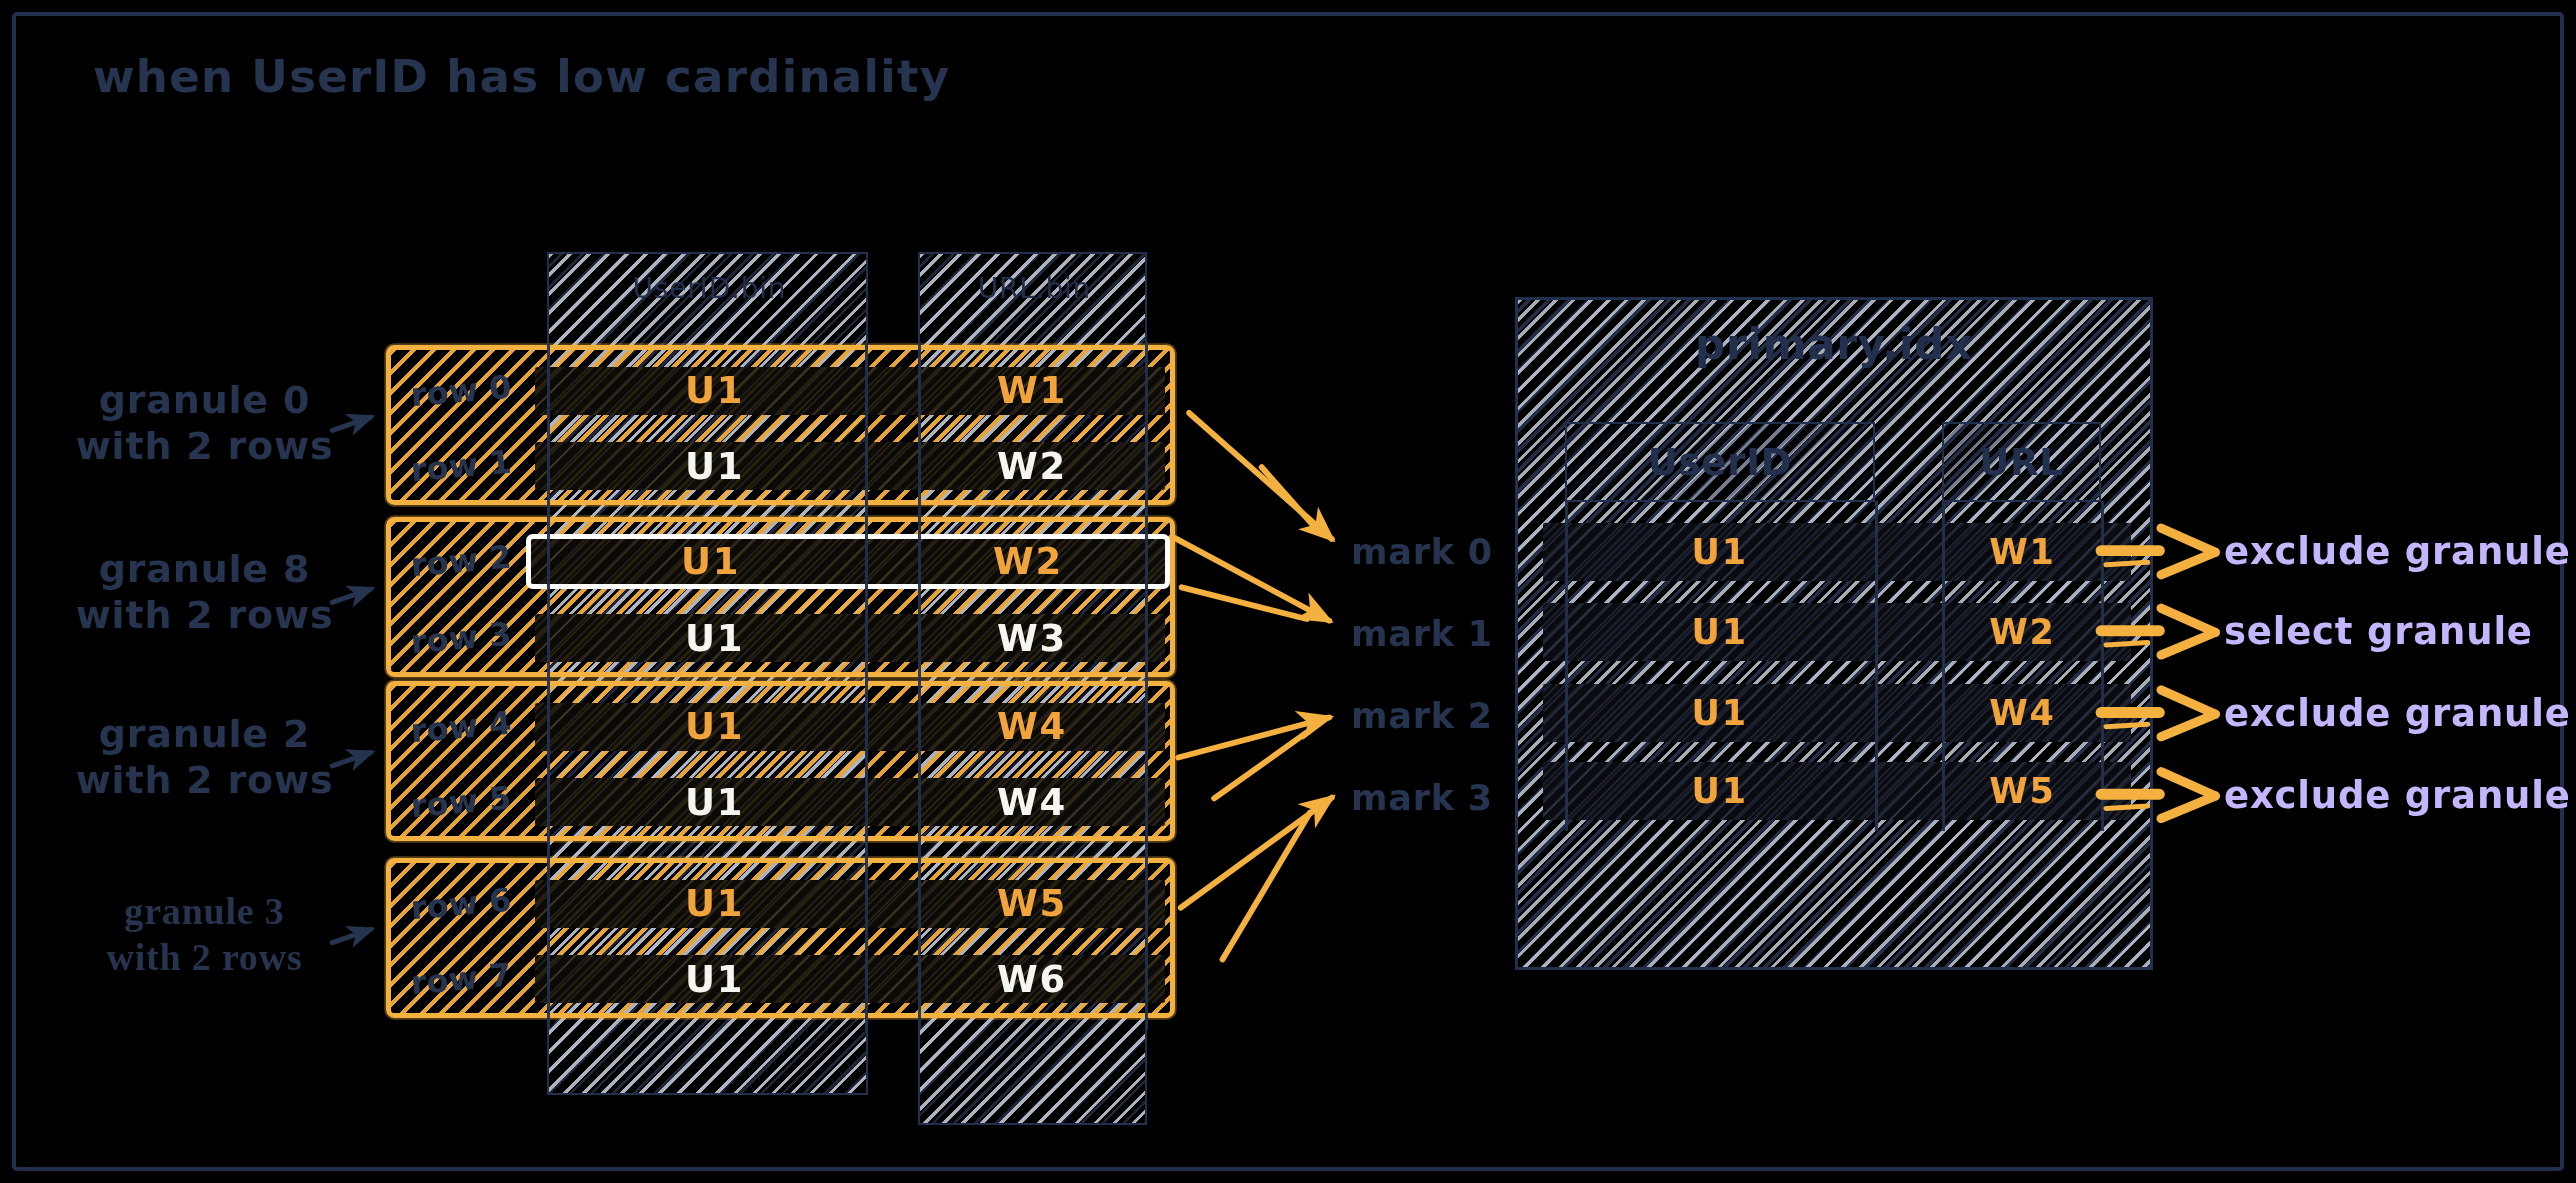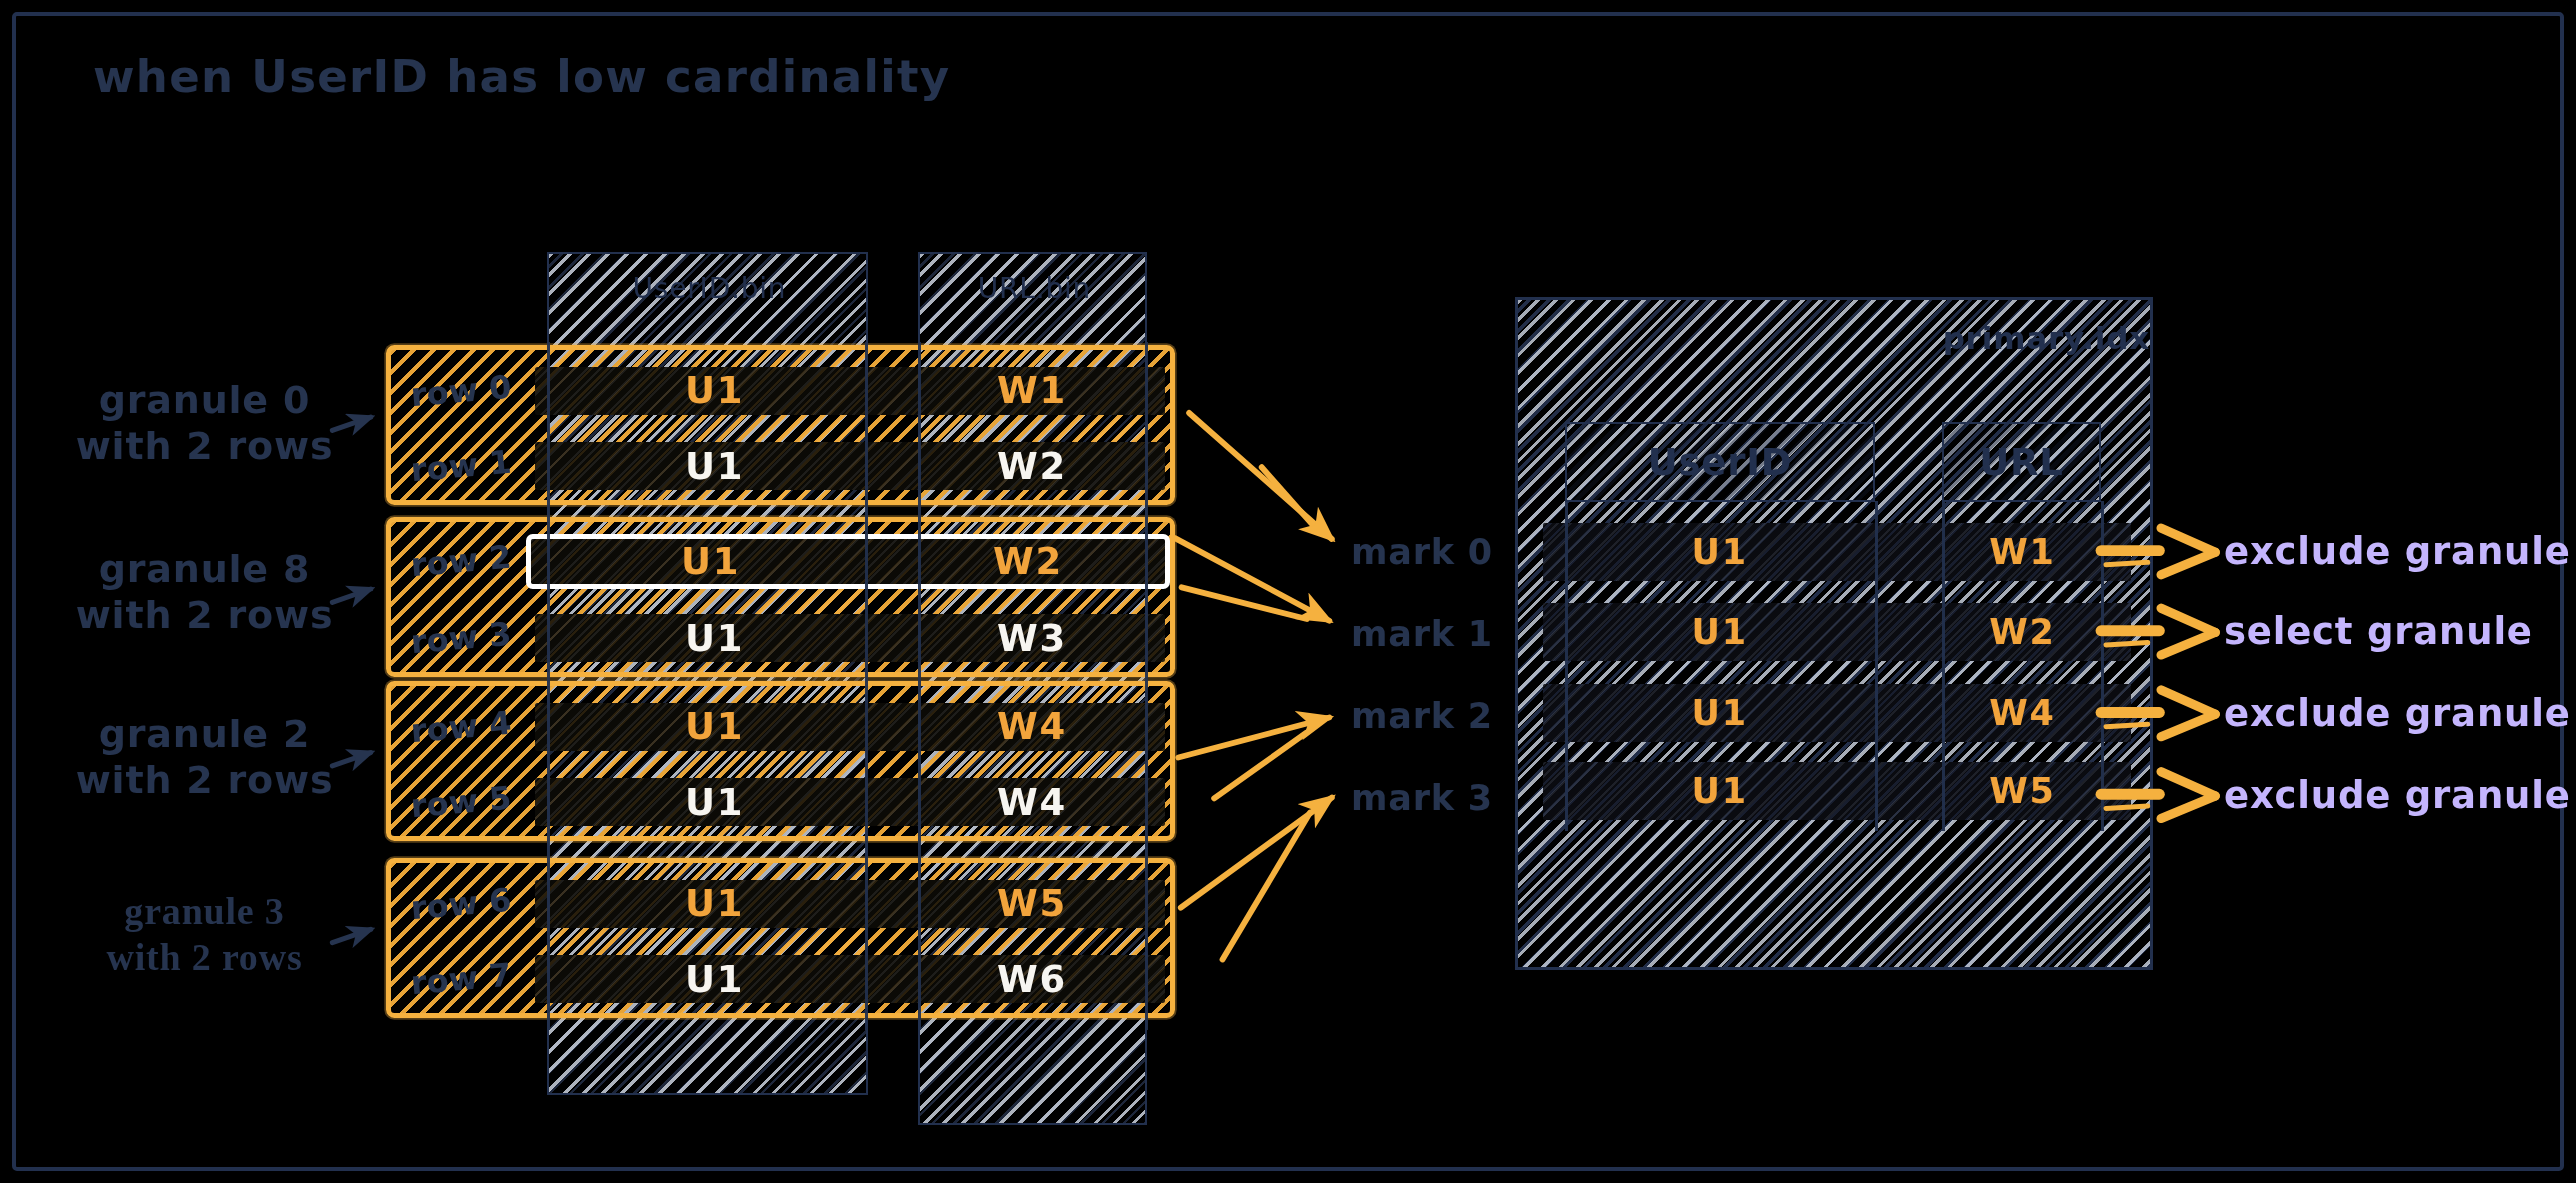--- a/index.html
+++ b/index.html
@@ -75,22 +75,22 @@
   .vline{position:absolute;width:2.5px;background:#22304e;z-index:6;opacity:.95;}
   
   .idxpanel{
     position:absolute;left:1515px;top:297px;width:638px;height:673px;box-sizing:border-box;
     border:3.3px solid #22304e;z-index:2;background-color:#000;
     background-image:
       repeating-linear-gradient(135deg, rgba(203,210,222,0.82) 0 3.3px, transparent 3.3px 12.5px),
       repeating-linear-gradient(135deg, rgba(52,70,110,0.65) 5.8px 9.2px, transparent 9.2px 20px);
   }
   .idxpanel .ptitle{
-    position:absolute;left:0;right:0;top:20px;text-align:right;
-    font-size:31px;font-weight:700;color:#22304e;letter-spacing:0.8px;
+    position:absolute;left:0;right:0;top:20px;text-align:center;
+    font-size:42px;font-weight:700;color:#22304e;letter-spacing:0.8px;
   }
   .hdrbox{
     position:absolute;top:122px;height:80px;box-sizing:border-box;
     border:2.5px solid #22304e;display:flex;align-items:center;justify-content:center;
     font-size:37px;font-weight:700;color:#22304e;letter-spacing:0.8px;
     background-image:repeating-linear-gradient(135deg, rgba(20,28,48,0.35) 0 4.2px, transparent 4.2px 11.7px);
   }
   .hdr-userid{left:47px;width:310px;}
   .hdr-url{left:424px;width:159px;}
   .idxrow{

